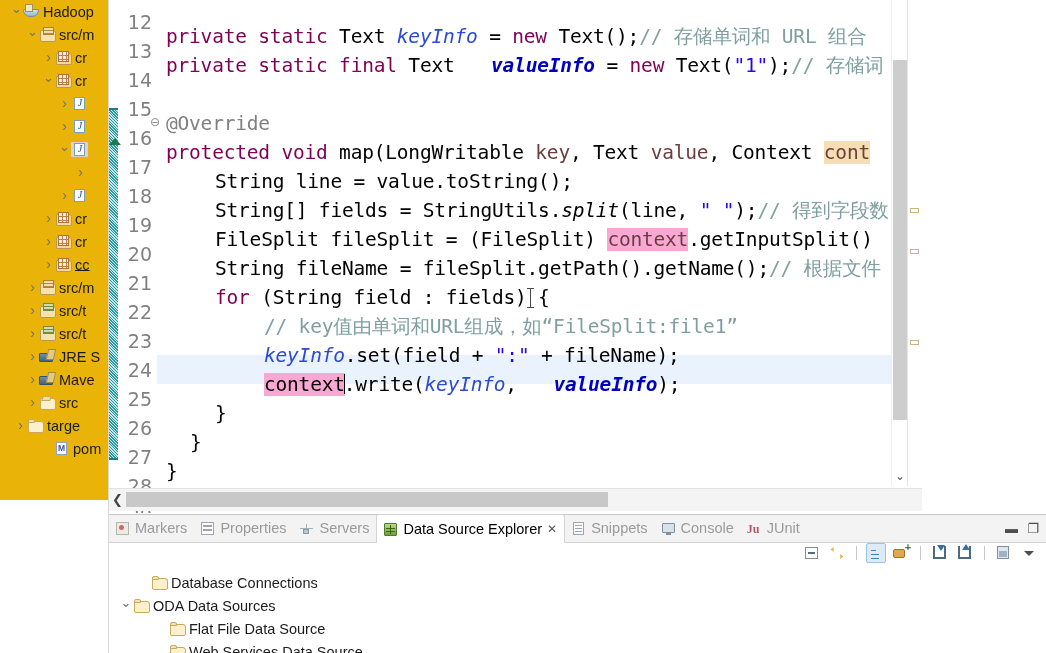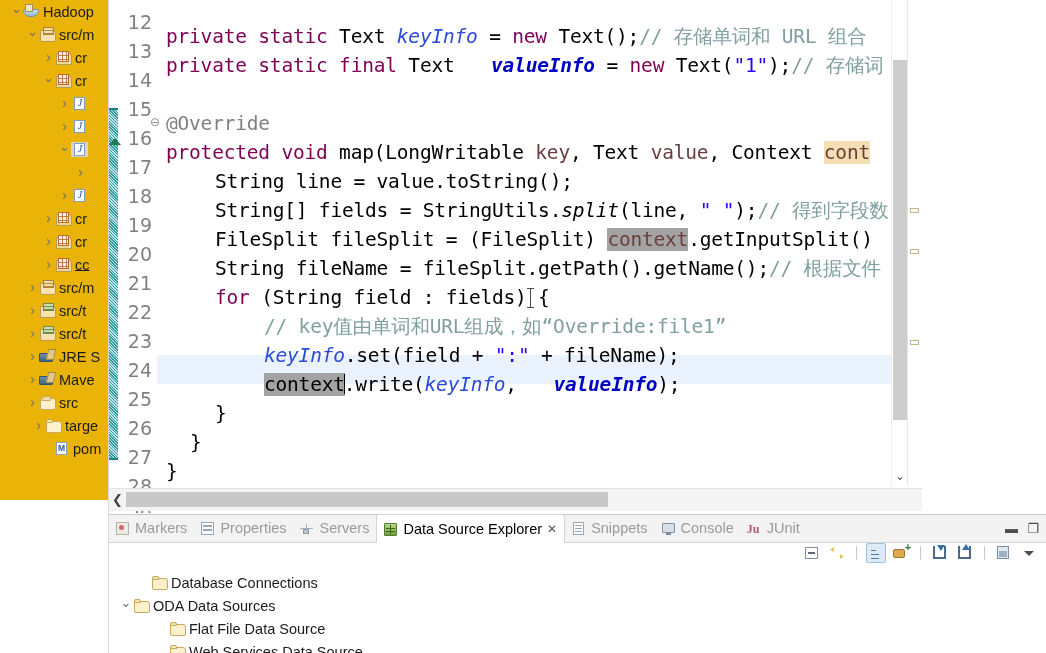--- a/index.html
+++ b/index.html
@@ -163,21 +163,21 @@
     position:absolute;left:0;width:889px;height:29px;background:#eaf2fd;
   }
   .kw{color:#7f0055;font-weight:normal;}
   .fld{color:#0000c0;font-style:italic;font-weight:bold;margin-left:25px;}
   .fld-l{color:#2b4ad6;font-style:italic;}
   .mtd{color:#000000;font-style:italic;}
   .cmt{color:#7f9fa0;}
   .str{color:#2a00ff;}
   .param{color:#6a3e3e;}
   .ann{color:#808080;}
-  .occ{background:#a3a3a3;text-align:right;}
+  .occ{background:#f9a8d4;text-align:right;}
   .occ-w{background:#f5dfb2;}
   .caret{
     display:inline-block;width:0;border-left:1.5px solid #000;height:20px;
     vertical-align:-3px;margin:0 -1px;
   }
   .mousecaret{
     position:absolute;width:1px;height:20px;background:#4a4a4a;
   }
   .mousecaret:before,.mousecaret:after{
     content:"";position:absolute;left:-3px;width:7px;height:1px;background:#4a4a4a;
@@ -371,21 +371,21 @@
         <div class="tree-row" style="padding-left: 58px;"><span class="arrow right"></span><span class="ico ico-java"></span><span class="lbl"></span></div>
         <div class="tree-row" style="padding-left: 42px;"><span class="arrow right"></span><span class="ico ico-pkgroot"></span><span class="lbl">cr</span></div>
         <div class="tree-row" style="padding-left: 42px;"><span class="arrow right"></span><span class="ico ico-pkgroot"></span><span class="lbl">cr</span></div>
         <div class="tree-row" style="padding-left: 42px; text-decoration: underline;"><span class="arrow right"></span><span class="ico ico-pkgroot"></span><span class="lbl">cc</span></div>
         <div class="tree-row" style="padding-left: 26px;"><span class="arrow right"></span><span class="ico ico-srcfolder"></span><span class="lbl">src/m</span></div>
         <div class="tree-row" style="padding-left: 26px;"><span class="arrow right"></span><span class="ico ico-srcfolder ico-srcfolder-g"></span><span class="lbl">src/t</span></div>
         <div class="tree-row" style="padding-left: 26px;"><span class="arrow right"></span><span class="ico ico-srcfolder ico-srcfolder-g"></span><span class="lbl">src/t</span></div>
         <div class="tree-row" style="padding-left: 26px;"><span class="arrow right"></span><span class="ico ico-lib"></span><span class="lbl">JRE S</span></div>
         <div class="tree-row" style="padding-left: 26px;"><span class="arrow right"></span><span class="ico ico-lib"></span><span class="lbl">Mave</span></div>
         <div class="tree-row" style="padding-left: 26px;"><span class="arrow right"></span><span class="ico ico-folder ico-folder-src"></span><span class="lbl">src</span></div>
-        <div class="tree-row" style="padding-left: 32px;"><span class="arrow right"></span><span class="ico ico-folder"></span><span class="lbl">targe</span></div>
+        <div class="tree-row" style="padding-left: 14px;"><span class="arrow right"></span><span class="ico ico-folder"></span><span class="lbl">targe</span></div>
         <div class="tree-row" style="padding-left: 40px;"><span class="arrow none"></span><span class="ico ico-pom"></span><span class="lbl">pom</span></div>
       </div>
   </div>
   <div id="leftfill"></div>
 
   <div id="editor">
 
     <div id="topsliver"></div>
 
     <div id="gutter">
@@ -432,21 +432,21 @@
       <div class="cline" style="top:167px;left:58px"><span>String line = value.toString();</span></div>
 
       <div class="cline" style="top:196px;left:58px"><span>String[] fields = StringUtils.</span><span class="mtd">split</span><span>(line, </span><span class="str">" "</span><span>);</span><span class="cmt">// 得到字段数</span></div>
 
       <div class="cline" style="top:225px;left:58px"><span>FileSplit fileSplit = (FileSplit) </span><span class="param occ">context</span><span>.getInputSplit()</span></div>
 
       <div class="cline" style="top:254px;left:58px"><span>String fileName = fileSplit.getPath().getName();</span><span class="cmt">// 根据文件</span></div>
 
       <div class="cline" style="top:283px;left:58px"><span class="kw">for</span><span> (String field : fields) {</span></div>
 
-      <div class="cline" style="top:312px;left:107px"><span class="cmt">// key值由单词和URL组成，如“Override:file1”</span></div>
+      <div class="cline" style="top:312px;left:107px"><span class="cmt">// key值由单词和URL组成，如“FileSplit:file1”</span></div>
 
       <div class="cline" style="top:341px;left:107px"><span class="fld-l">keyInfo</span><span>.set(field + </span><span class="str">":"</span><span> + fileName);</span></div>
 
       <div class="cline" style="top:370px;left:107px"><span class="occ">context</span><span class="caret"></span><span>.write(</span><span class="fld-l">keyInfo</span><span>, </span><span class="fld">valueInfo</span><span>);</span></div>
 
       <div class="cline" style="top:399px;left:58px"><span>}</span></div>
 
       <div class="cline" style="top:428px;left:33px"><span>}</span></div>
 
       <div class="cline" style="top:457px;left:9px"><span>}</span></div>

